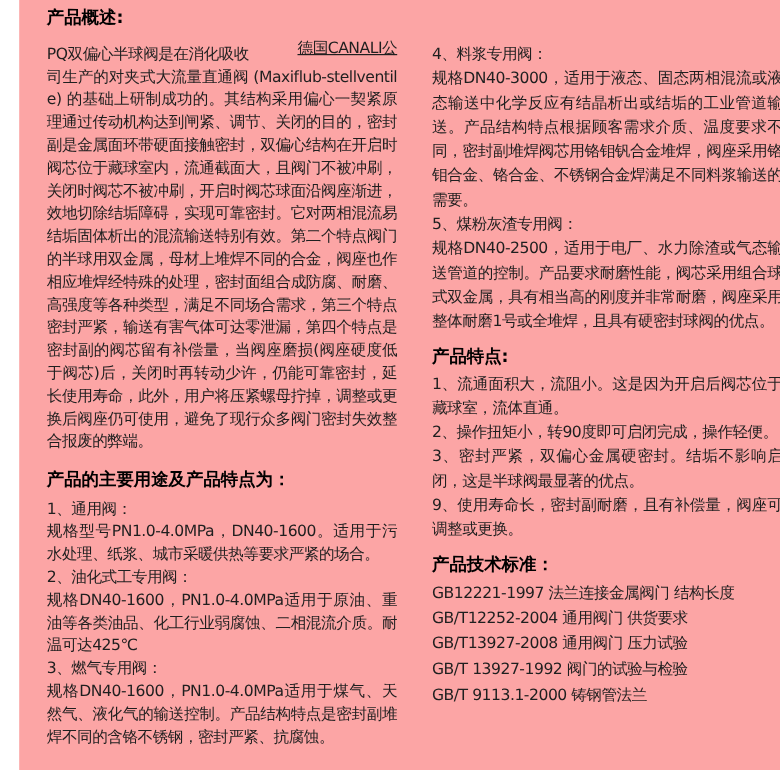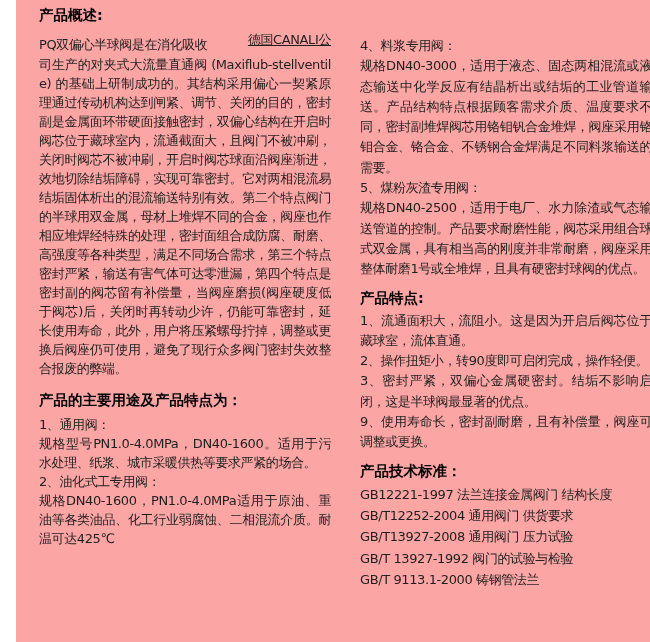--- a/index.html
+++ b/index.html
@@ -44,21 +44,21 @@
   }
   .hd-mid {
     margin: 13px 0 5px 0;
   }
   .hd-tight {
     margin: 9px 0 3px 0;
   }
   .intro-line1 {
     display: flex;
     justify-content: space-between;
-    align-items: flex-start;
+    align-items: center;
     height: 20px;
   }
   .raised {
     position: relative;
     top: -5px;
     text-decoration: underline;
   }
   p.just {
     margin: 0;
     text-align: justify;
@@ -89,20 +89,24 @@
     <h2 class="hd hd-mid">产品的主要用途及产品特点为：</h2>
 
     <div>
       <p class="line">1、通用阀：</p>
       <p class="just">规格型号PN1.0-4.0MPa，DN40-1600。适用于污水处理、纸浆、城市采暖供热等要求严紧的场合。</p>
     </div>
     <div>
       <p class="line">2、油化式工专用阀：</p>
       <p class="just">规格DN40-1600，PN1.0-4.0MPa适用于原油、重油等各类油品、化工行业弱腐蚀、二相混流介质。耐温可达425℃</p>
     </div>
+    <div>
+      <p class="line">3、燃气专用阀：</p>
+      <p class="just">规格DN40-1600，PN1.0-4.0MPa适用于煤气、天然气、液化气的输送控制。产品结构特点是密封副堆焊不同的含铬不锈钢，密封严紧、抗腐蚀。</p>
+    </div>
   </div>
 
   <div class="col col-right">
     <div>
       <p class="line">4、料浆专用阀：</p>
       <p class="just">规格DN40-3000，适用于液态、固态两相混流或液态输送中化学反应有结晶析出或结垢的工业管道输送。产品结构特点根据顾客需求介质、温度要求不同，密封副堆焊阀芯用铬钼钒合金堆焊，阀座采用铬钼合金、铬合金、不锈钢合金焊满足不同料浆输送的需要。</p>
     </div>
     <div>
       <p class="line">5、煤粉灰渣专用阀：</p>
       <p class="just">规格DN40-2500，适用于电厂、水力除渣或气态输送管道的控制。产品要求耐磨性能，阀芯采用组合球式双金属，具有相当高的刚度并非常耐磨，阀座采用整体耐磨1号或全堆焊，且具有硬密封球阀的优点。</p>

